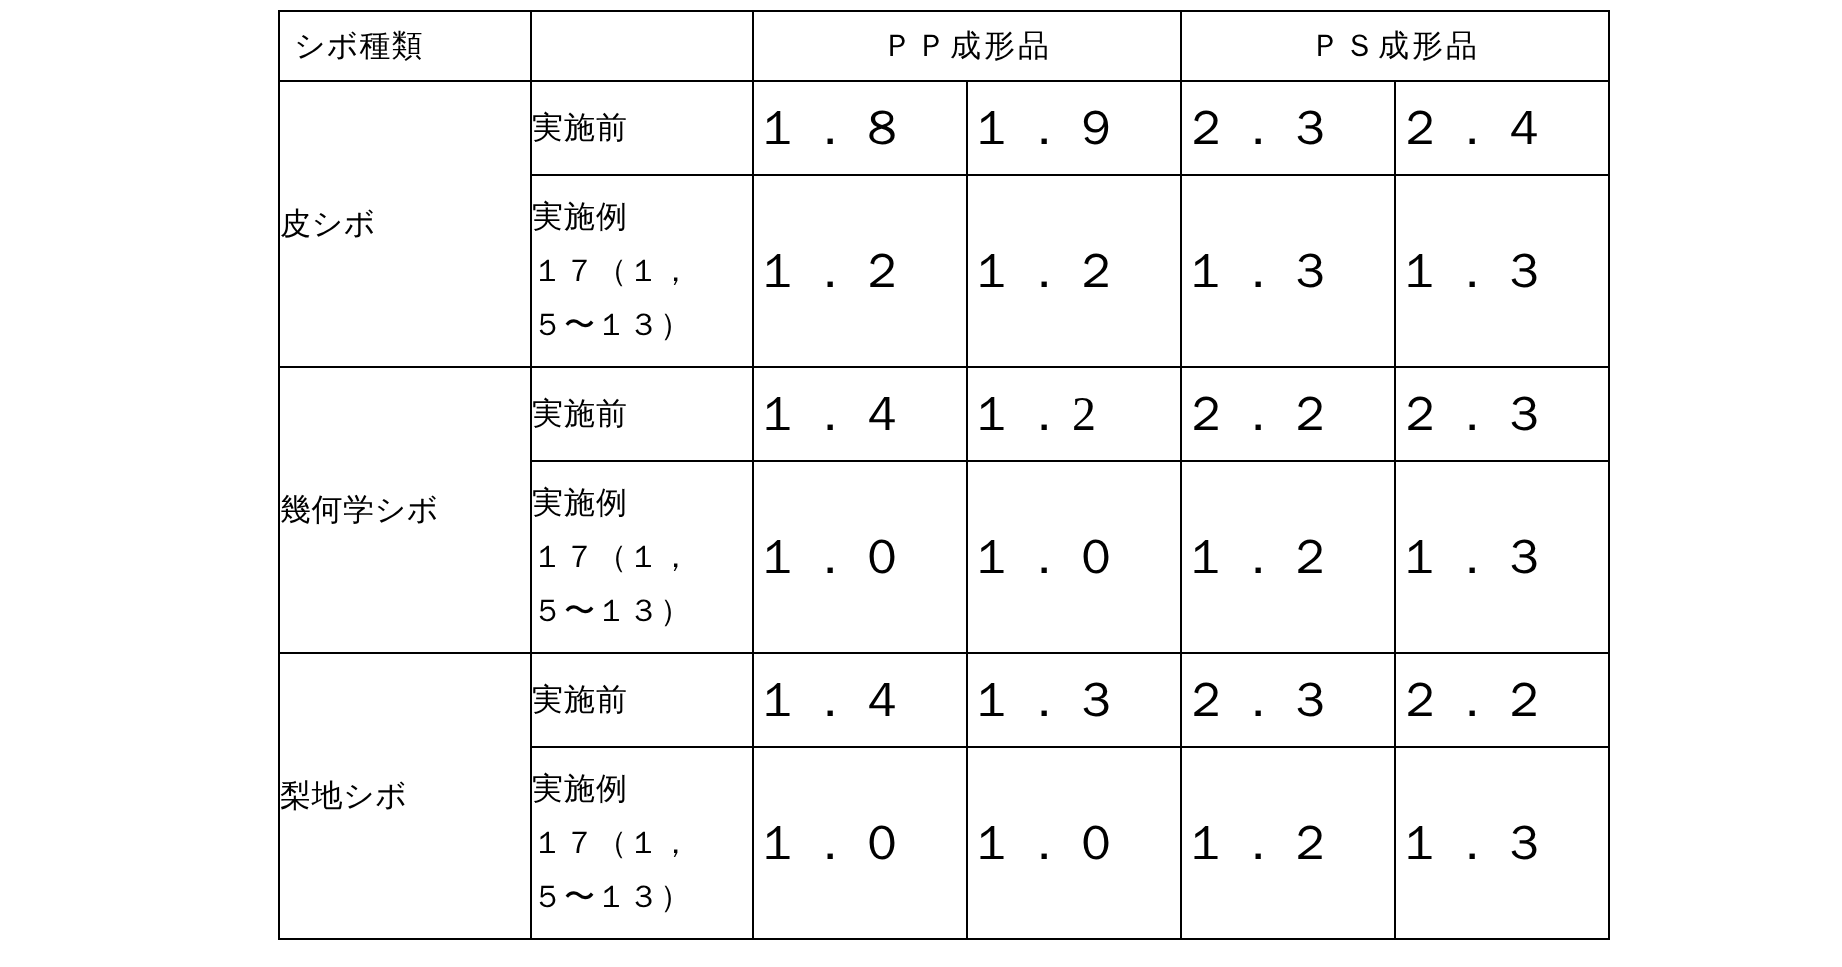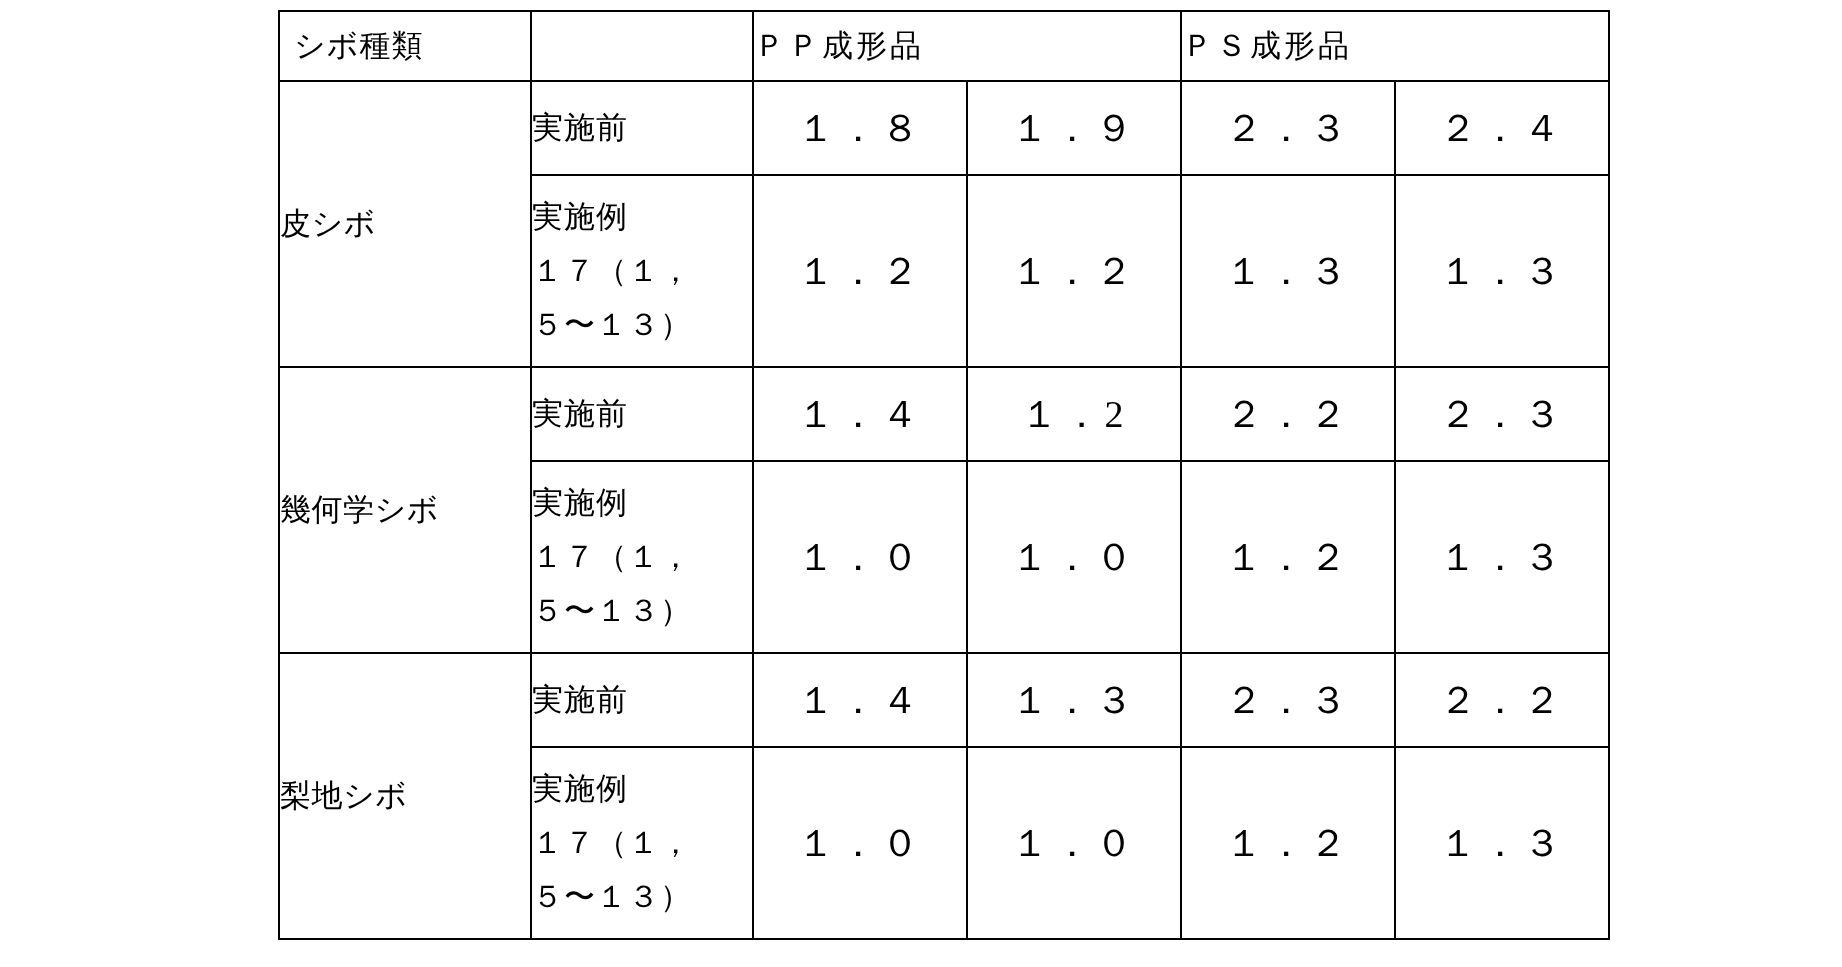--- a/index.html
+++ b/index.html
@@ -45,20 +45,21 @@
 
   .kind-cell {
     padding: 10px 0 0 14px;
     vertical-align: top;
     font-size: 31px;
     line-height: 1.25;
     letter-spacing: 0.5px;
     white-space: nowrap;
   }
   .head-cell {
+    text-align: center;
     font-size: 31px;
     letter-spacing: 3px;
     height: 68px;
     white-space: nowrap;
   }
   .head-blank {
     height: 68px;
   }
   .stage-cell {
     padding: 9px 0 9px 14px;
@@ -68,22 +69,21 @@
     vertical-align: top;
     white-space: nowrap;
   }
   .stage-cell.single {
     line-height: 1.2;
     padding-top: 12px;
     padding-bottom: 12px;
     margin-top: 12px;
   }
   .val-cell {
-    text-align: center;
-    font-size: 38px;
+    font-size: 48px;
     letter-spacing: 4px;
     white-space: nowrap;
   }
   .row-short td { height: 68px; }
   .row-tall td { height: 190px; }
 
   .stage-line { display: block; }
 </style>
 </head>
 <body>

